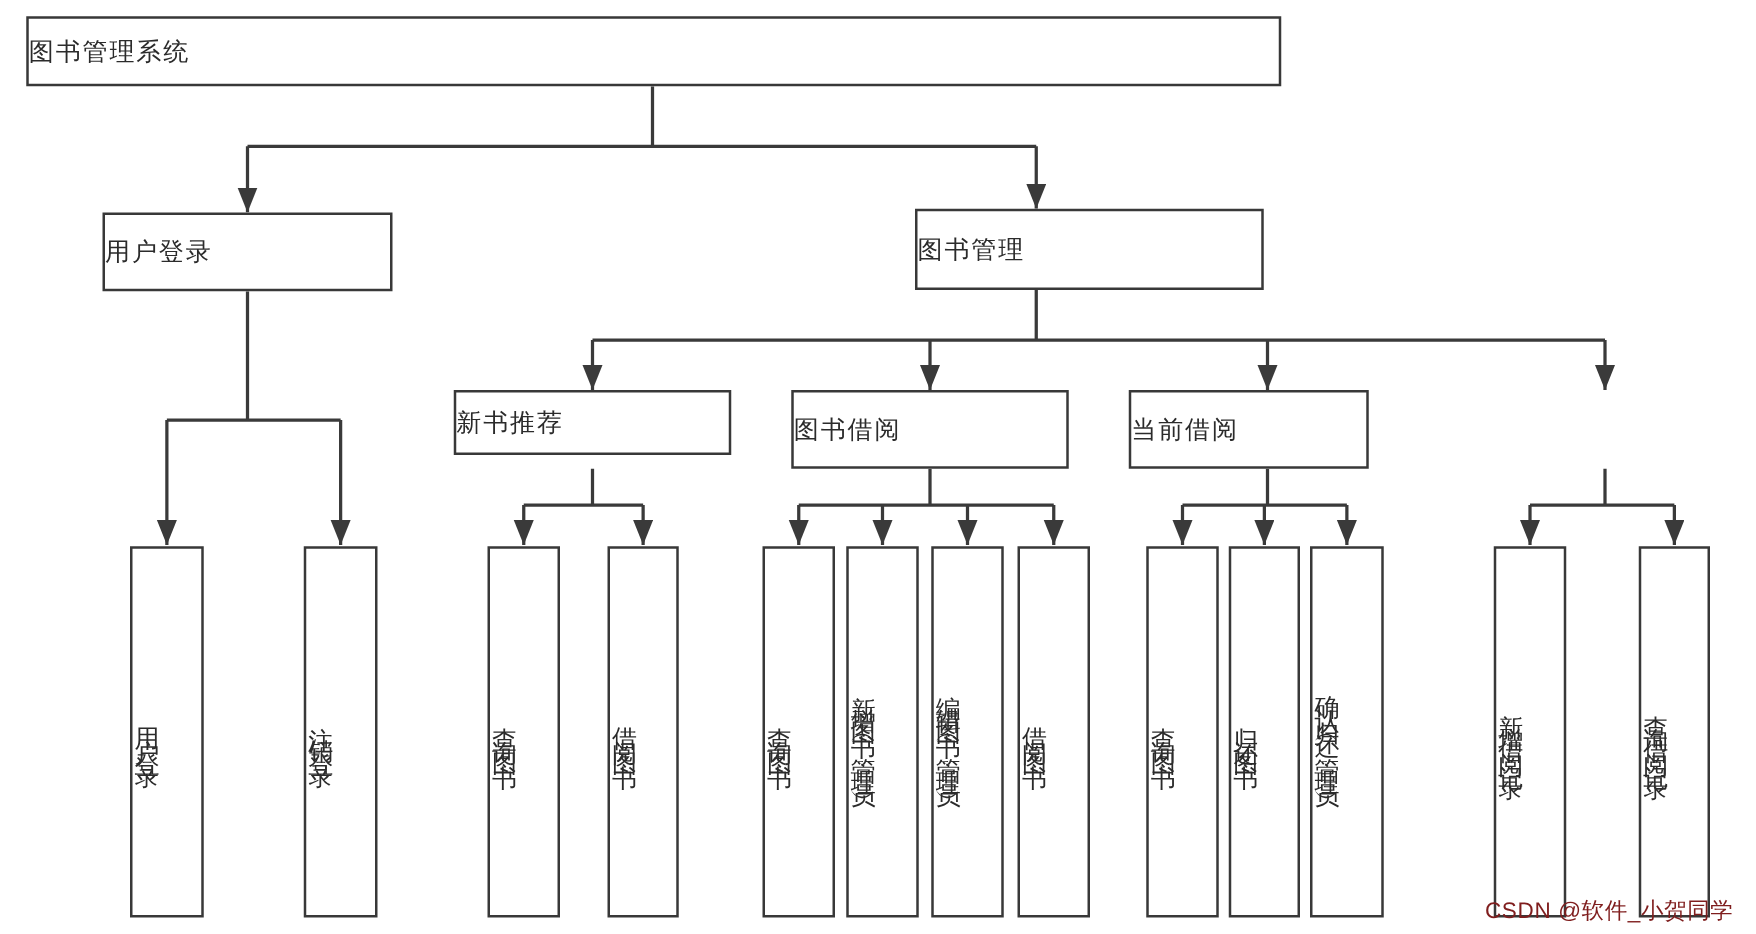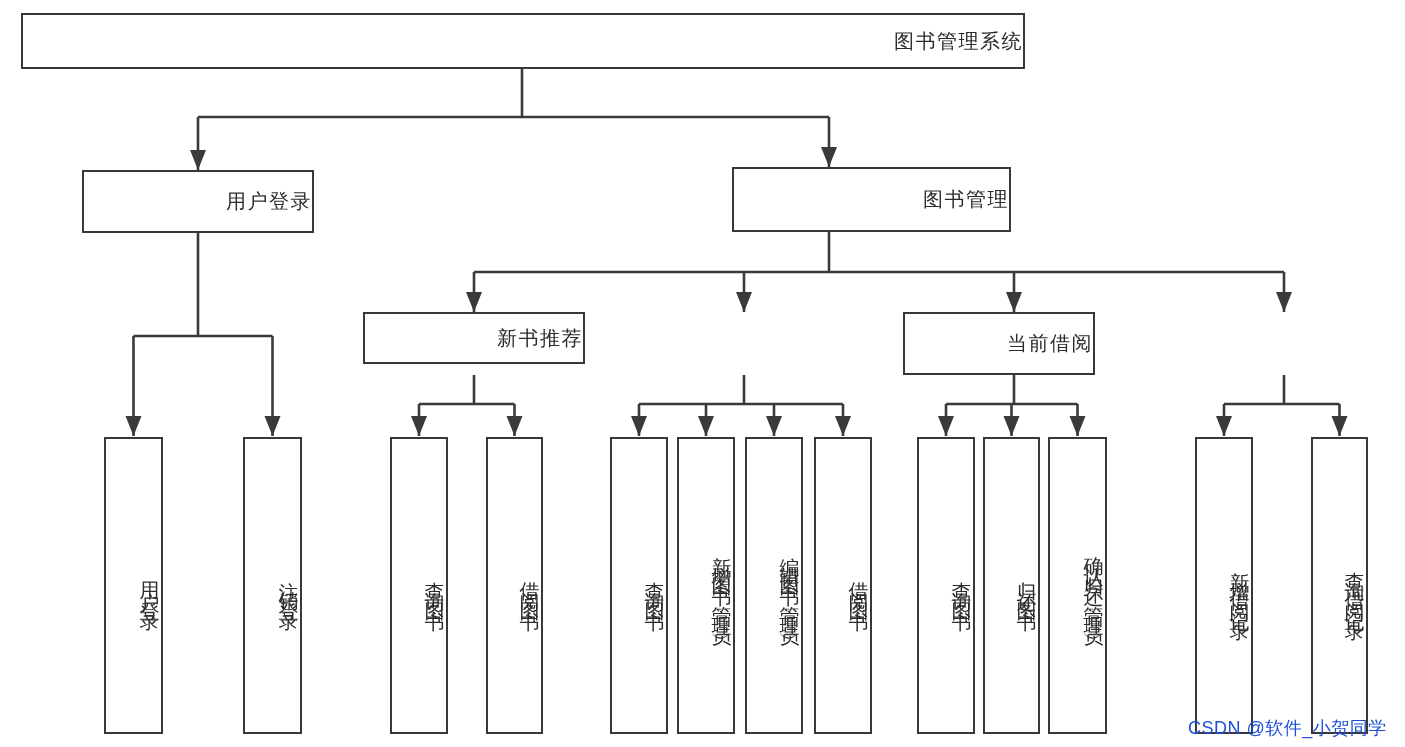--- a/index.html
+++ b/index.html
@@ -8,37 +8,37 @@
     width:1405px;height:747px;
     background:#ffffff;
     font-family:"Liberation Sans","DejaVu Sans",sans-serif;
     overflow:hidden;
   }
   .wires{position:absolute;left:0;top:0;}
   .wire{stroke:#3a3a3a;stroke-width:2.6;fill:none;}
   .hbox,.vbox{
     position:absolute;box-sizing:border-box;
     border:2.6px solid #383838;background:#ffffff;
-    display:flex;align-items:center;justify-content:flex-end;
+    display:flex;align-items:center;justify-content:flex-start;
     color:#2b2b2b;
   }
   .hbox{font-size:20px;letter-spacing:1.5px;}
   .vbox{font-size:20px;}
   .vtext{
     writing-mode:vertical-rl;
     text-orientation:mixed;
     letter-spacing:10px;
     line-height:1.1;
     white-space:nowrap;
   }
   .watermark{
     position:absolute;
     left:1188px;top:716px;
     font-size:18px;
-    color:#1d4ed8;
+    color:#7f1d1d;
     letter-spacing:0.5px;
     z-index:5;
     white-space:nowrap;
   }
 </style>
 </head>
 <body>
 
 <div class="canvas">
 
@@ -92,20 +92,23 @@
   <div class="hbox" style="left:82px;top:170px;width:232px;height:63px">
     <span>用户登录</span>
   </div>
   <div class="hbox" style="left:732px;top:167px;width:279px;height:65px">
     <span>图书管理</span>
   </div>
 
   <div class="hbox" style="left:363px;top:312px;width:222px;height:52px">
     <span>新书推荐</span>
   </div>
+  <div class="hbox" style="left:633px;top:312px;width:222px;height:63px">
+    <span>图书借阅</span>
+  </div>
   <div class="hbox" style="left:903px;top:312px;width:192px;height:63px">
     <span>当前借阅</span>
   </div>
 
   <div class="vbox" style="left:104px;top:437px;width:59px;height:297px">
     <span class="vtext">用户登录</span>
   </div>
   <div class="vbox" style="left:243px;top:437px;width:59px;height:297px">
     <span class="vtext">注销登录</span>
   </div>

